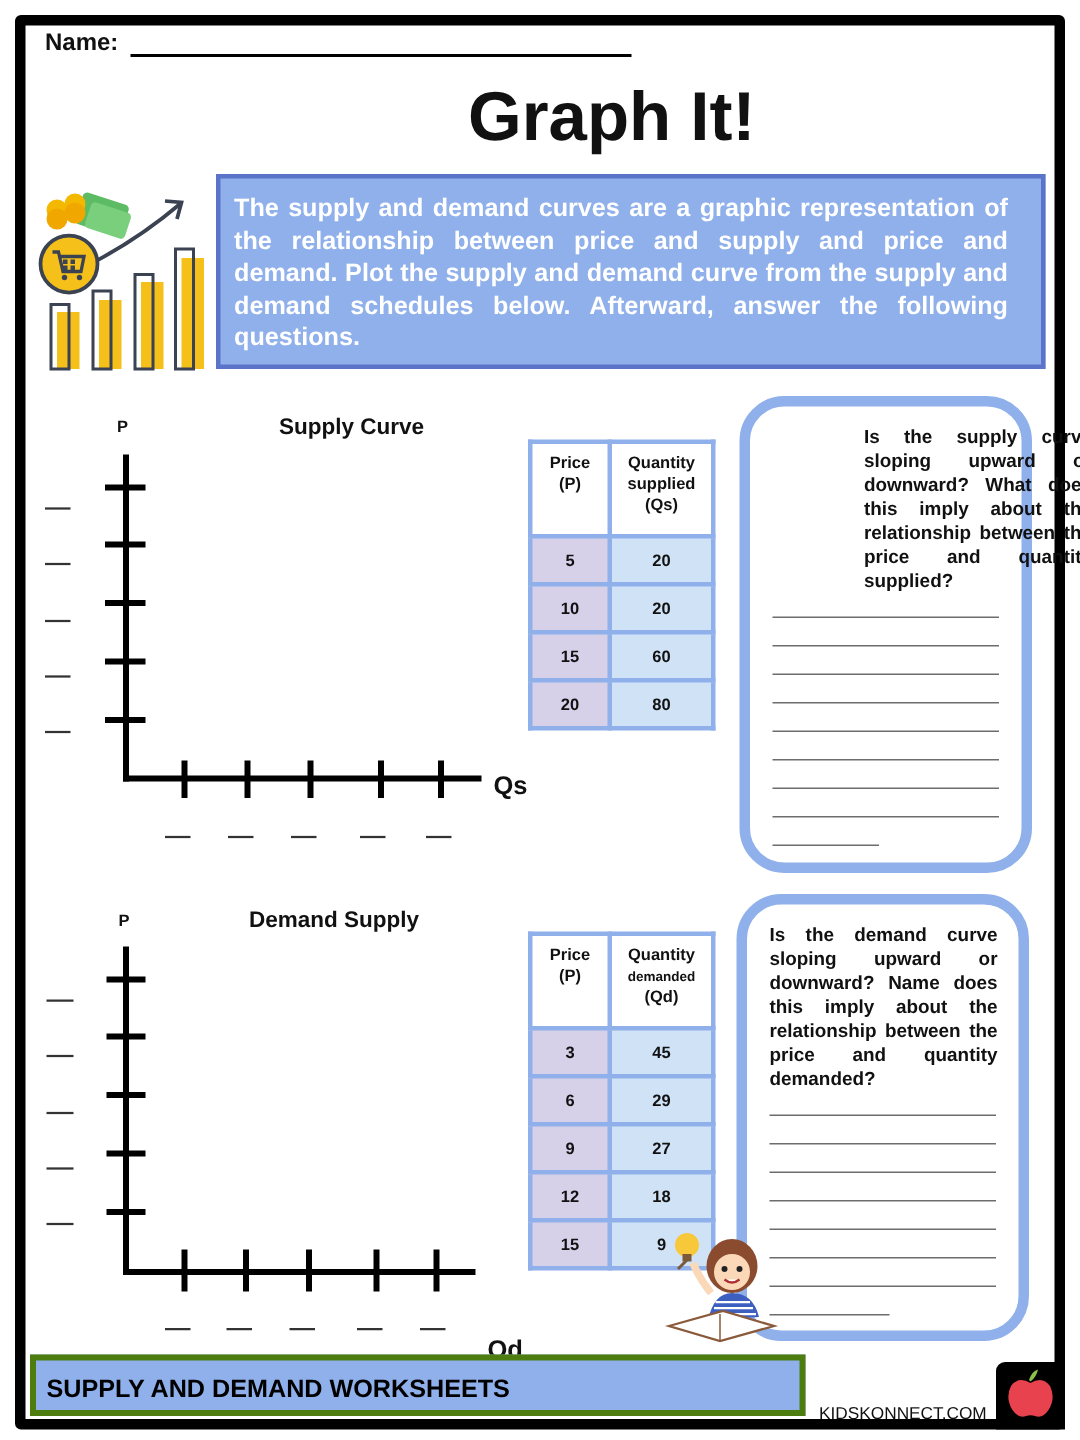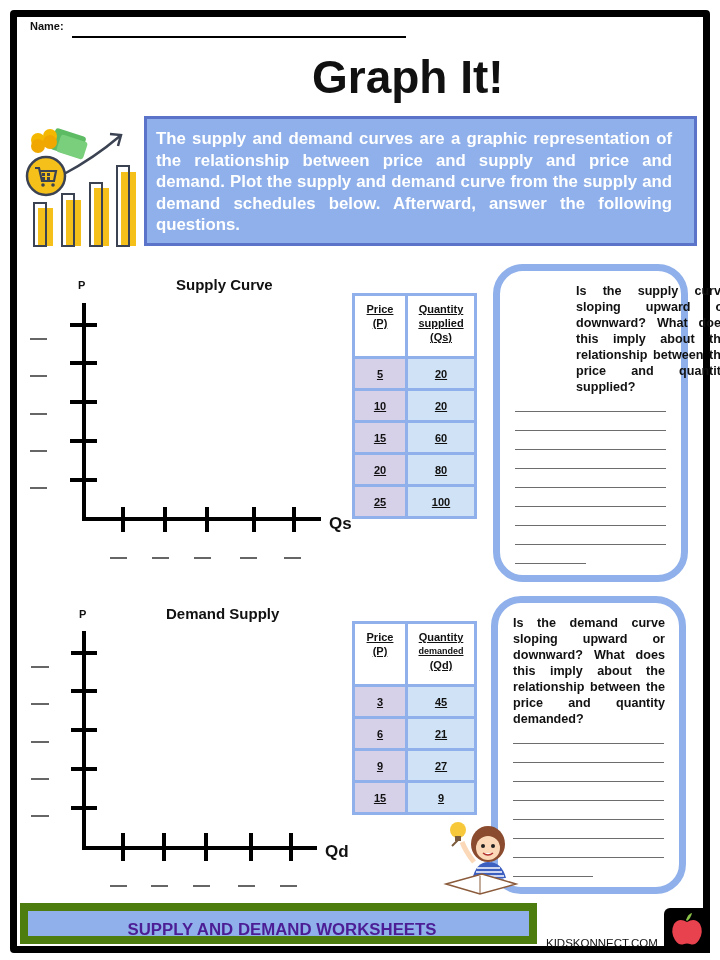--- a/index.html
+++ b/index.html
@@ -4,56 +4,56 @@
 <style>
   * { box-sizing: border-box; margin: 0; padding: 0; }
   html, body { width: 720px; height: 960px; background: #ffffff; overflow: hidden; }
   body { font-family: "Liberation Sans", sans-serif; color: #111; position: relative; }
 
   .frame {
     position: absolute; left: 10px; top: 10px; width: 700px; height: 943px;
     border: 7px solid #000; border-radius: 4px; background: #fff;
   }
 
-  .name-row { position: absolute; left: 30px; top: 20px; font-size: 11px; font-weight: bold; display: flex; align-items: flex-start; }
+  .name-row { position: absolute; left: 30px; top: 20px; font-size: 16px; font-weight: bold; display: flex; align-items: flex-start; }
   .name-line { display: inline-block; width: 334px; border-bottom: 2px solid #000; margin-left: 8px; height: 18px; }
 
   .title { position: absolute; left: 312px; top: 50px; font-size: 46px; font-weight: bold; letter-spacing: 0px; }
 
   .intro-icon { position: absolute; left: 24px; top: 128px; width: 112px; height: 120px; }
 
   .intro-box {
     position: absolute; left: 144px; top: 116px; width: 553px; height: 130px;
     background: #8fb0ea; border: 3px solid #5b73c9;
     padding: 9px 22px 6px 9px; color: #fff; font-weight: bold; font-size: 16.8px; line-height: 21.6px; text-align: justify;
   }
   .p-label { position: absolute; font-size: 11px; font-weight: bold; }
   .chart-title { position: absolute; font-size: 15px; font-weight: bold; }
   .axis-label { position: absolute; font-size: 17px; font-weight: bold; }
   svg.axes { position: absolute; }
 
   table.sched {
-    position: absolute; border-collapse: collapse; font-size: 11px; font-weight: bold; text-align: center; text-decoration: underline;
+    position: absolute; border-collapse: collapse; font-size: 11px; font-weight: bold; text-align: center;
   }
   table.sched td, table.sched th { border: 3px solid #8fb0ea; }
   table.sched th { background: #fff; font-weight: bold; vertical-align: top; padding-top: 6px; line-height: 14px; }
   table.sched td.price { background: #d7d0e9; }
   table.sched td.qty { background: #d0e2f5; }
   .small { font-size: 9px; }
 
   .qbox {
     position: absolute; border: 7px solid #8fb0ea; border-radius: 30px; background: #fff;
   }
   .qtext { position: absolute; font-size: 12.6px; font-weight: bold; line-height: 16px; text-align: justify; }
   .ans-line { position: absolute; height: 0; border-top: 1.5px solid #6d6d6d; }
 
   .footer-bar {
     position: absolute; left: 20px; top: 903px; width: 517px; height: 41px;
-    background: #8fb0ea; border: 8px solid #4d7c0f; color: #4c1d95; font-weight: bold;
-    font-size: 16.8px; padding: 9px 0 0 7px; text-align: center;
+    background: #8fb0ea; border: 4px solid #4d7c0f; color: #000000; font-weight: bold;
+    font-size: 16.8px; padding: 9px 0 0 7px;
   }
   .footer-site { position: absolute; left: 546px; top: 925px; font-size: 11.5px; margin-top: 12px; }
   .apple-tab { position: absolute; left: 664px; top: 908px; width: 46px; height: 45px; background: #000; border-radius: 6px 0 0 0; }
   .kid { position: absolute; left: 432px; top: 818px; width: 90px; height: 78px; }
 </style>
 </head>
 <body>
 
 <div class="frame"></div>
 
@@ -91,21 +91,21 @@
   <rect x="18" y="49" width="3" height="3" fill="#3b4252"></rect>
     <rect x="23" y="49" width="3" height="3" fill="#3b4252"></rect>
   <circle cx="19" cy="57" r="1.8" fill="#3b4252"></circle>
     <circle cx="29" cy="57" r="1.8" fill="#3b4252"></circle>
 </svg>
 
 <div class="intro-box">The supply and demand curves are a graphic representation of the relationship between price and supply and price and demand. Plot the supply and demand curve from the supply and demand schedules below. Afterward, answer the following questions.</div>
 
 <div>
   <span class="p-label" style="left:78px; top:279px;">P</span>
-  <span class="chart-title" style="left:176px; top:276px;text-align:center;">Supply Curve</span>
+  <span class="chart-title" style="left:186px; top:276px;text-align:center;">Supply Curve</span>
   <span class="axis-label" style="left:329px; top:514px;">Qs</span>
   <svg class="axes" style="left:0; top:270px;" width="330" height="300">
     <g stroke="#000" stroke-width="4">
       <line x1="84" y1="33" x2="84" y2="251"></line>
       <line x1="82" y1="249" x2="321" y2="249"></line>
       <line x1="70" y1="55" x2="97" y2="55"></line>
       <line x1="70" y1="93" x2="97" y2="93"></line>
       <line x1="70" y1="132" x2="97" y2="132"></line>
       <line x1="70" y1="171" x2="97" y2="171"></line>
       <line x1="70" y1="210" x2="97" y2="210"></line>
@@ -152,45 +152,41 @@
         <td class="qty">20</td>
       </tr>
   <tr style="height:32px;">
         <td class="price">15</td>
         <td class="qty">60</td>
       </tr>
   <tr style="height:32px;">
         <td class="price">20</td>
         <td class="qty">80</td>
       </tr>
-  <tr style="height:32px;">
-        <td class="price">25</td>
-        <td class="qty">100</td>
-      </tr>
 </tbody>
   </table>
 
 <div class="qbox" style="left:493px; top:264px; width:195px; height:318px;"></div>
 <div class="qtext" style="left:528px; top:283px; width:152px;margin-left:48px;">Is the supply curve sloping upward or downward? What does this imply about the relationship between the price and quantity supplied?</div>
 <div>
   <div class="ans-line" style="left:515px; top:411px; width:151px;"></div>
   <div class="ans-line" style="left:515px; top:430px; width:151px;"></div>
   <div class="ans-line" style="left:515px; top:449px; width:151px;"></div>
   <div class="ans-line" style="left:515px; top:468px; width:151px;"></div>
   <div class="ans-line" style="left:515px; top:487px; width:151px;"></div>
   <div class="ans-line" style="left:515px; top:506px; width:151px;"></div>
   <div class="ans-line" style="left:515px; top:525px; width:151px;"></div>
   <div class="ans-line" style="left:515px; top:544px; width:151px;"></div>
   <div class="ans-line" style="left:515px; top:563px; width:71px;"></div>
 </div>
 
 <div>
   <span class="p-label" style="left:79px; top:608px;">P</span>
   <span class="chart-title" style="left:166px; top:605px;">Demand Supply</span>
-  <span class="axis-label" style="left:325px; top:842px;">Qd</span>
+  <span class="axis-label" style="left:325px; top:890px;">Qd</span>
   <svg class="axes" style="left:0; top:595px;" width="330" height="300">
     <g stroke="#000" stroke-width="4">
       <line x1="84" y1="36" x2="84" y2="255"></line>
       <line x1="82" y1="253" x2="317" y2="253"></line>
       <line x1="71" y1="58" x2="97" y2="58"></line>
       <line x1="71" y1="96" x2="97" y2="96"></line>
       <line x1="71" y1="135" x2="97" y2="135"></line>
       <line x1="71" y1="174" x2="97" y2="174"></line>
       <line x1="71" y1="213" x2="97" y2="213"></line>
       <line x1="123" y1="238" x2="123" y2="266"></line>
@@ -226,35 +222,39 @@
           <div class="small">demanded</div>
           <div>(Qd)</div>
     </th>
   </tr>
   <tr style="height:32px;">
         <td class="price">3</td>
         <td class="qty">45</td>
       </tr>
   <tr style="height:32px;">
         <td class="price">6</td>
-        <td class="qty">21</td>
+        <td class="qty">29</td>
       </tr>
   <tr style="height:32px;">
         <td class="price">9</td>
         <td class="qty">27</td>
       </tr>
   <tr style="height:32px;">
+        <td class="price">12</td>
+        <td class="qty">18</td>
+      </tr>
+  <tr style="height:32px;">
         <td class="price">15</td>
         <td class="qty">9</td>
       </tr>
 </tbody>
   </table>
 
 <div class="qbox" style="left:491px; top:596px; width:195px; height:298px;"></div>
-<div class="qtext" style="left:513px; top:615px; width:152px;">Is the demand curve sloping upward or downward? What does this imply about the relationship between the price and quantity demanded?</div>
+<div class="qtext" style="left:513px; top:615px; width:152px;">Is the demand curve sloping upward or downward? Name does this imply about the relationship between the price and quantity demanded?</div>
 <div>
   <div class="ans-line" style="left:513px; top:743px; width:151px;"></div>
   <div class="ans-line" style="left:513px; top:762px; width:151px;"></div>
   <div class="ans-line" style="left:513px; top:781px; width:151px;"></div>
   <div class="ans-line" style="left:513px; top:800px; width:151px;"></div>
   <div class="ans-line" style="left:513px; top:819px; width:151px;"></div>
   <div class="ans-line" style="left:513px; top:838px; width:151px;"></div>
   <div class="ans-line" style="left:513px; top:857px; width:151px;"></div>
   <div class="ans-line" style="left:513px; top:876px; width:80px;"></div>
 </div>

